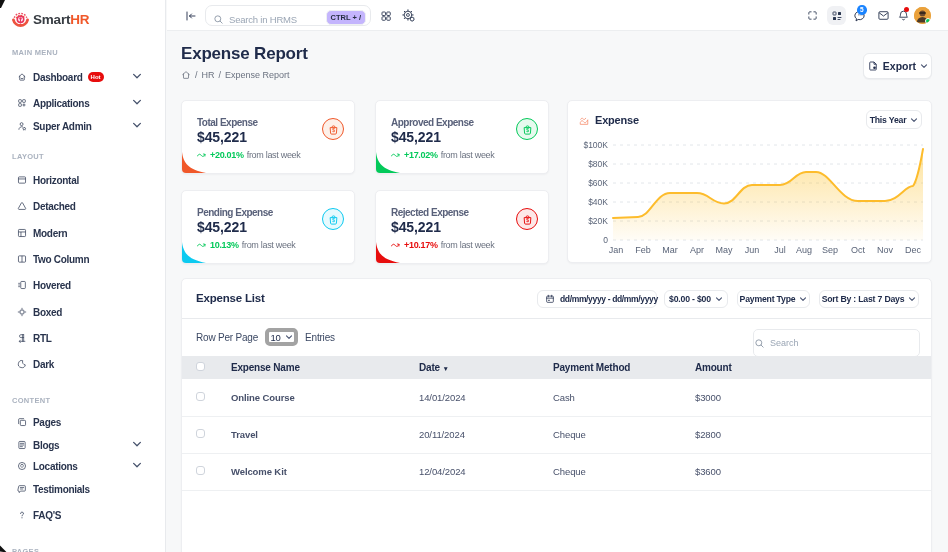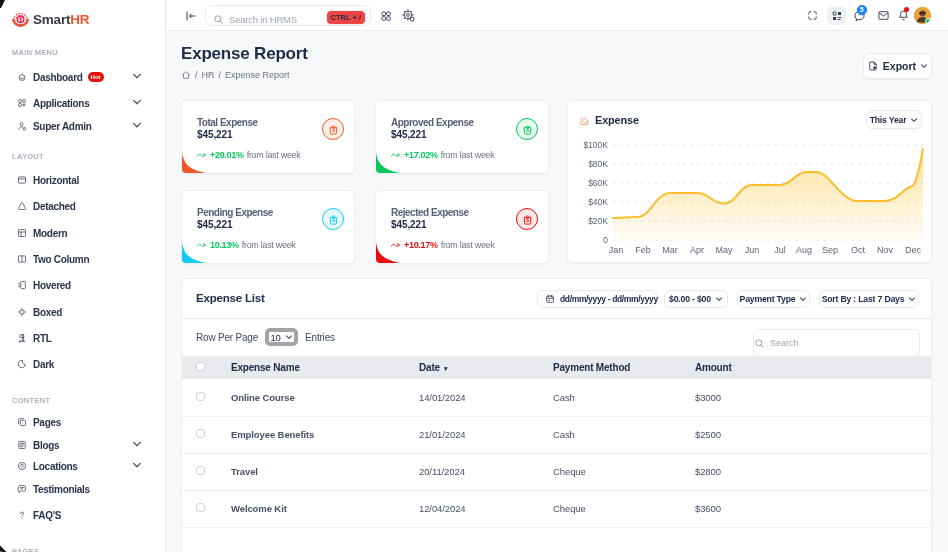--- a/index.html
+++ b/index.html
@@ -12,36 +12,36 @@
 .logo-text .hr { color:#f0582a; }
 .side-label { position:absolute; left:12px; font-size:7.5px; font-weight:bold; color:#aab2bf; letter-spacing:0.3px; }
 .side-item { position:absolute; left:12px; width:142px; height:20px; display:flex; align-items:center; font-size:10px; font-weight:600; color:#29344d; letter-spacing:-0.3px; }
 .side-item svg { margin:0 6px 0 5px; flex:none; width:10px; height:10px; }
 .chev { position:absolute; right:6px; }
 .hot { background:#e70d0d; color:#fff; font-size:6px; font-weight:bold; border-radius:6px; padding:2px 3px; margin-left:5px; letter-spacing:0; }
 
 .topbar { position:absolute; left:167px; top:0; width:781px; height:31px; background:#fff; border-bottom:1px solid #eceef0; }
 .searchbox { position:absolute; left:38px; top:5px; width:166px; height:21px; border:1px solid #e8eaed; border-radius:7px; display:flex; align-items:flex-end; background:#fff; }
 .searchbox .ph { color:#9ba6b5; font-size:9.5px; margin-left:5px; letter-spacing:-0.2px; }
-.ctrl { margin-left:auto; margin-right:4px; background:#ef4444; border:1px solid #eef0f2; color:#252e41; font-size:7.5px; font-weight:bold; border-radius:5px; padding:2px 4px; white-space:nowrap; }
+.ctrl { margin-left:auto; margin-right:4px; background:#c4b5fd; border:1px solid #eef0f2; color:#252e41; font-size:7.5px; font-weight:bold; border-radius:5px; padding:2px 4px; white-space:nowrap; }
 .ticon { position:absolute; top:0; height:31px; display:flex; align-items:center; justify-content:center; }
 .gbtn { position:absolute; background:#f0f1f4; border-radius:6px; width:19px; height:19px; top:6px; display:flex; align-items:center; justify-content:center; }
 .badge5 { position:absolute; width:9.5px; height:9.5px; border-radius:50%; background:#1b84ff; color:#fff; font-size:6.5px; font-weight:bold; display:flex; align-items:center; justify-content:center; }
 .avatar { position:absolute; left:747px; top:7px; width:17px; height:17px; border-radius:50%; background:#e8a33d; overflow:hidden; }
 .avatar:after{ content:""; position:absolute; right:0px; bottom:0px; width:4px; height:4px; background:#03c95a; border-radius:50%; border:1px solid #fff; }
 .reddot { position:absolute; width:5px; height:5px; background:#e70d0d; border-radius:50%; }
 
 .pg-title { position:absolute; left:181px; top:44px; font-size:17px; font-weight:bold; color:#202C4B; letter-spacing:-0.2px;}
 .breadcrumb { position:absolute; left:181px; top:70px; font-size:9px; color:#6b7280; display:flex; align-items:center; }
 .export-btn { position:absolute; left:863px; top:53px; width:69px; height:26px; background:#fff; border:1px solid #e8eaed; border-radius:6px; display:flex; align-items:center; justify-content:center; font-size:10.5px; font-weight:600; color:#202C4B; box-shadow:0 1px 1px rgba(16,24,40,.04); }
 
 .card { position:absolute; background:#fff; border:1px solid #edeef1; border-radius:5px; box-shadow:0 1px 2px rgba(16,24,40,.04); overflow:hidden; }
 .stat { width:174px; height:74px; }
 .stat .t { position:absolute; left:15px; top:16px; font-size:10px; color:#59617a; font-weight:600; letter-spacing:-0.5px;}
-.stat .v { position:absolute; left:15px; top:28px; font-size:10px; font-weight:bold; color:#202C4B; letter-spacing:-0.1px; }
+.stat .v { position:absolute; left:15px; top:28px; font-size:14px; font-weight:bold; color:#202C4B; letter-spacing:-0.1px; }
 .stat .trend { position:absolute; left:15px; top:49px; font-size:9px; color:#6b7280; display:flex; align-items:center; letter-spacing:-0.3px; }
 .trend b { font-weight:bold; margin:0 3px 0 4px; }
 .g { color:#03c95a; } .r { color:#e70d0d; }
 .ic-circle { position:absolute; right:10px; top:17px; width:22px; height:22px; border-radius:50%; display:flex; align-items:center; justify-content:center; }
 .corner { position:absolute; left:0; bottom:0; }
 
 .chart-panel { left:567px; top:100px; width:365px; height:163px; }
 .chart-head { position:absolute; left:11px; top:13px; display:flex; align-items:center; font-size:11px; font-weight:bold; color:#202C4B; letter-spacing:-0.2px;}
 .year-btn { position:absolute; right:9px; top:9px; width:56px; height:19px; border:1px solid #e8eaed; border-radius:6px; font-size:8.7px; white-space:nowrap; letter-spacing:-0.2px; font-weight:600; color:#202C4B; display:flex; align-items:center; justify-content:center; }
 
@@ -418,27 +418,20 @@
         </tr>
     <tr>
           <td class="cb-c"><span class="cb"></span></td>
           <td class="name">Online Course</td>
           <td>14/01/2024</td>
           <td>Cash</td>
           <td>$3000</td>
         </tr>
     <tr>
           <td class="cb-c"><span class="cb"></span></td>
-          <td class="name">Employee Benefits</td>
-          <td>21/01/2024</td>
-          <td>Cash</td>
-          <td>$2500</td>
-        </tr>
-    <tr>
-          <td class="cb-c"><span class="cb"></span></td>
           <td class="name">Travel</td>
           <td>20/11/2024</td>
           <td>Cheque</td>
           <td>$2800</td>
         </tr>
     <tr>
           <td class="cb-c"><span class="cb"></span></td>
           <td class="name">Welcome Kit</td>
           <td>12/04/2024</td>
           <td>Cheque</td>

